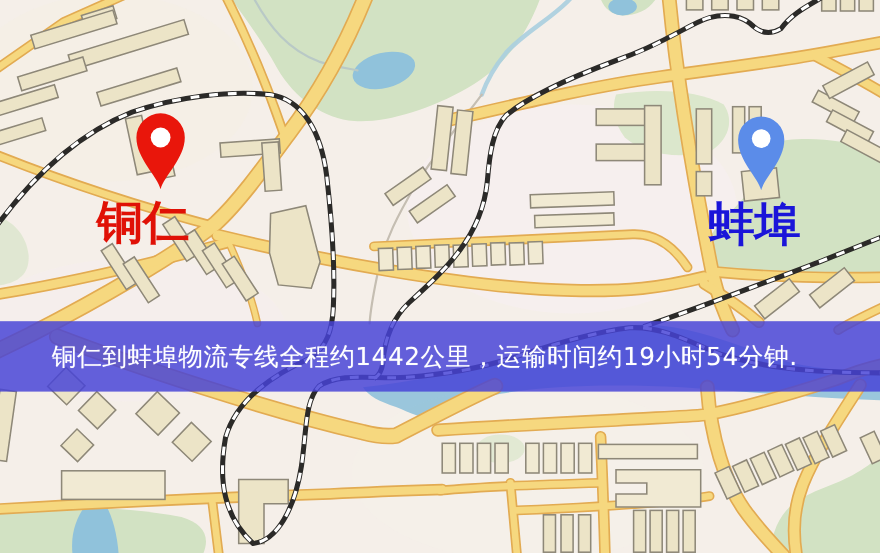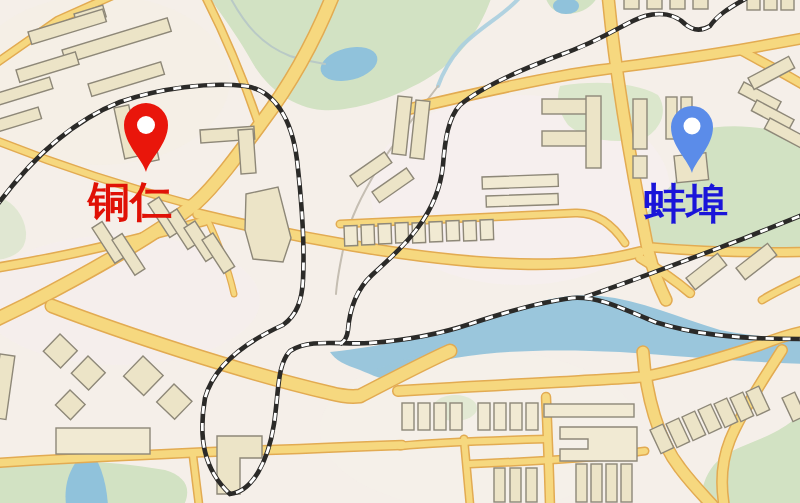--- a/index.html
+++ b/index.html
@@ -260,20 +260,23 @@
     <g>
       <path class="rail-base" id="rwA" d="M-5,208 C30,160 70,122 120,102 C160,88 210,82 245,86 C275,90 292,120 297,160 C301,195 305,240 303,280 C302,300 297,315 283,325 C250,340 215,362 205,398 C198,438 204,470 230,494 C252,492 268,462 274,424 C279,390 277,365 290,351 C310,338 340,345 370,343 C410,340 440,334 470,324 C500,314 540,302 572,298 C600,296 625,310 655,322 C690,333 730,339 800,339"></path>
       <path class="rail-base" id="rwB" d="M750,-4 C735,5 720,12 710,26 C700,32 692,30 685,24 C675,14 660,12 645,16 C625,22 608,38 560,55 C520,70 480,88 460,105 C448,118 445,140 443,165 C438,215 405,245 372,275 C358,288 350,305 348,330 C347,338 344,342 340,344"></path>
       <path class="rail-base" id="rwE" d="M585,297 C630,282 700,255 745,238 C765,230 785,222 805,214"></path>
       <path class="rail-dash" d="M-5,208 C30,160 70,122 120,102 C160,88 210,82 245,86 C275,90 292,120 297,160 C301,195 305,240 303,280 C302,300 297,315 283,325 C250,340 215,362 205,398 C198,438 204,470 230,494 C252,492 268,462 274,424 C279,390 277,365 290,351 C310,338 340,345 370,343 C410,340 440,334 470,324 C500,314 540,302 572,298 C600,296 625,310 655,322 C690,333 730,339 800,339"></path>
       <path class="rail-dash" d="M750,-4 C735,5 720,12 710,26 C700,32 692,30 685,24 C675,14 660,12 645,16 C625,22 608,38 560,55 C520,70 480,88 460,105 C448,118 445,140 443,165 C438,215 405,245 372,275 C358,288 350,305 348,330 C347,338 344,342 340,344"></path>
       <path class="rail-dash" d="M585,297 C630,282 700,255 745,238 C765,230 785,222 805,214"></path>
     </g>
   </svg>
 
+  <div class="banner" style="background: rgba(70, 67, 214, 0.84);">
+    <span class="banner-text">铜仁到蚌埠物流专线全程约1442公里，运输时间约19小时54分钟.</span>
+  </div>
 
   <svg class="overlay-svg" width="800" height="503" viewBox="0 0 800 503" style="z-index:6">
     <g transform="translate(146,172)">
       <path d="M0,0 C-3,-12 -22,-28 -22,-47 A22,22 0 1 1 22,-47 C22,-28 3,-12 0,0 Z" fill="#e9160b"></path>
       <circle cx="0" cy="-47" r="9" fill="#ffffff"></circle>
     </g>
     <text class="city-label" x="88" y="216" fill="#e01106">铜仁</text>
 
     <g transform="translate(692,173)">
       <path d="M0,0 C-3,-12 -21,-27 -21,-46 A21,21 0 1 1 21,-46 C21,-27 3,-12 0,0 Z" fill="#5b8ce9"></path>

